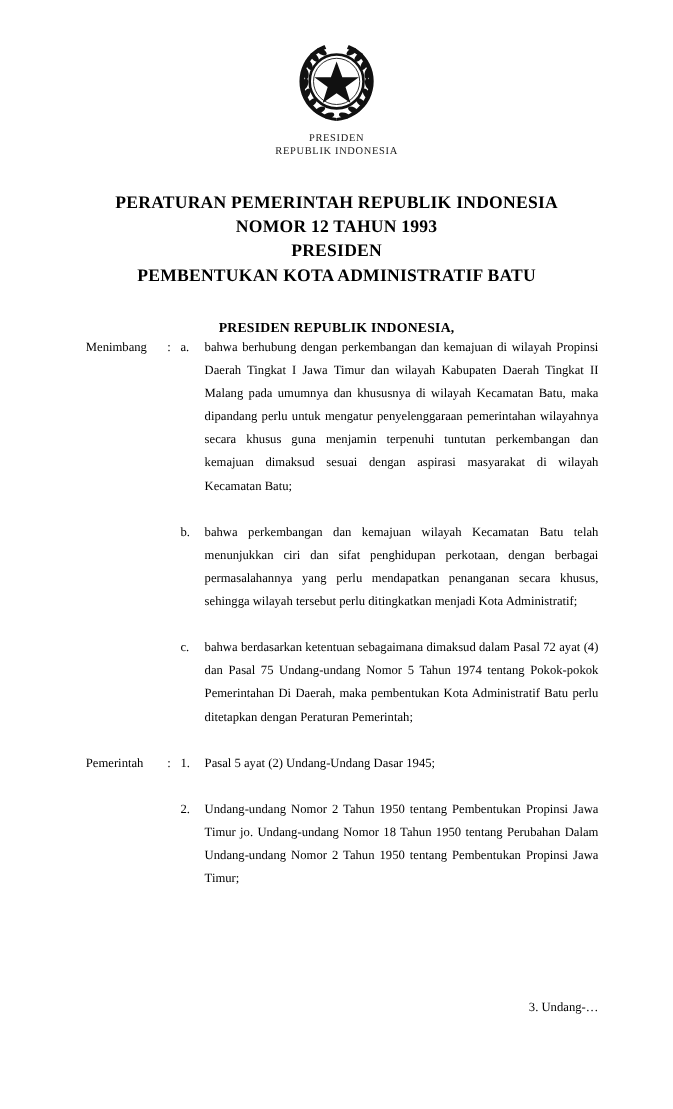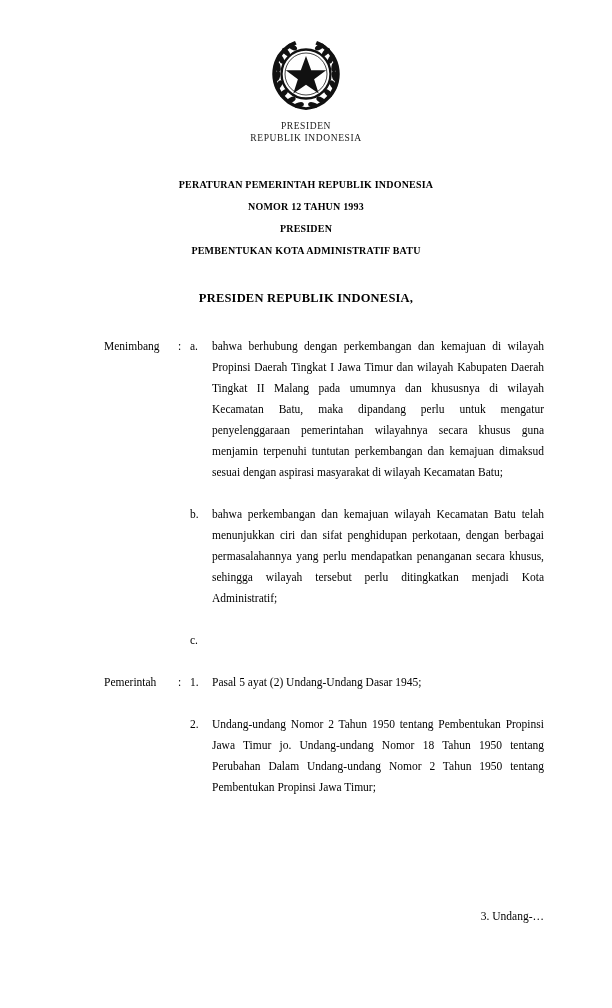--- a/index.html
+++ b/index.html
@@ -40,38 +40,37 @@
     letter-spacing: 0.6px;
     color: #1a1a1a;
     margin-top: 2px;
   }
 
   
   .title-block {
     text-align: center;
     margin-top: 30px;
     font-weight: bold;
-    font-size: 10px;
+    font-size: 16px;
     line-height: 22px;
     letter-spacing: 0.2px;
   }
   .title-block div { white-space: nowrap; }
 
   .president-line {
     text-align: center;
     margin-top: 29px;
     font-weight: bold;
     font-size: 12.5px;
     letter-spacing: 0.2px;
   }
 
   
   .body {
-    margin-top: 30px;
-    padding-left: 104px;
+    padding-left: 78px;
     padding-right: 68px;
     font-size: 11.5px;
     line-height: 21px;
   }
 
   .clause {
     display: flex;
     align-items: flex-start;
   }
 
@@ -178,20 +177,21 @@
       <div class="marker-col">b.</div>
       <div class="text-col">bahwa perkembangan dan kemajuan wilayah Kecamatan Batu telah menunjukkan ciri dan sifat penghidupan perkotaan, dengan berbagai permasalahannya yang perlu mendapatkan penanganan secara khusus, sehingga wilayah tersebut perlu ditingkatkan menjadi Kota Administratif;</div>
     </div>
 
     <div class="gap-sm"></div>
 
     <div class="clause">
       <div class="label-col"></div>
       <div class="colon-col"></div>
       <div class="marker-col">c.</div>
+      <div class="text-col">bahwa berdasarkan ketentuan sebagaimana dimaksud dalam Pasal 72 ayat (4) dan Pasal 75 Undang-undang Nomor 5 Tahun 1974 tentang Pokok-pokok Pemerintahan Di Daerah, maka pembentukan Kota Administratif Batu perlu ditetapkan dengan Peraturan Pemerintah;</div>
     </div>
 
     <div class="gap-md"></div>
 
     <div class="clause">
       <div class="label-col">Pemerintah</div>
       <div class="colon-col">:</div>
       <div class="marker-col">1.</div>
       <div class="text-col">Pasal 5 ayat (2) Undang-Undang Dasar 1945;</div>
     </div>

